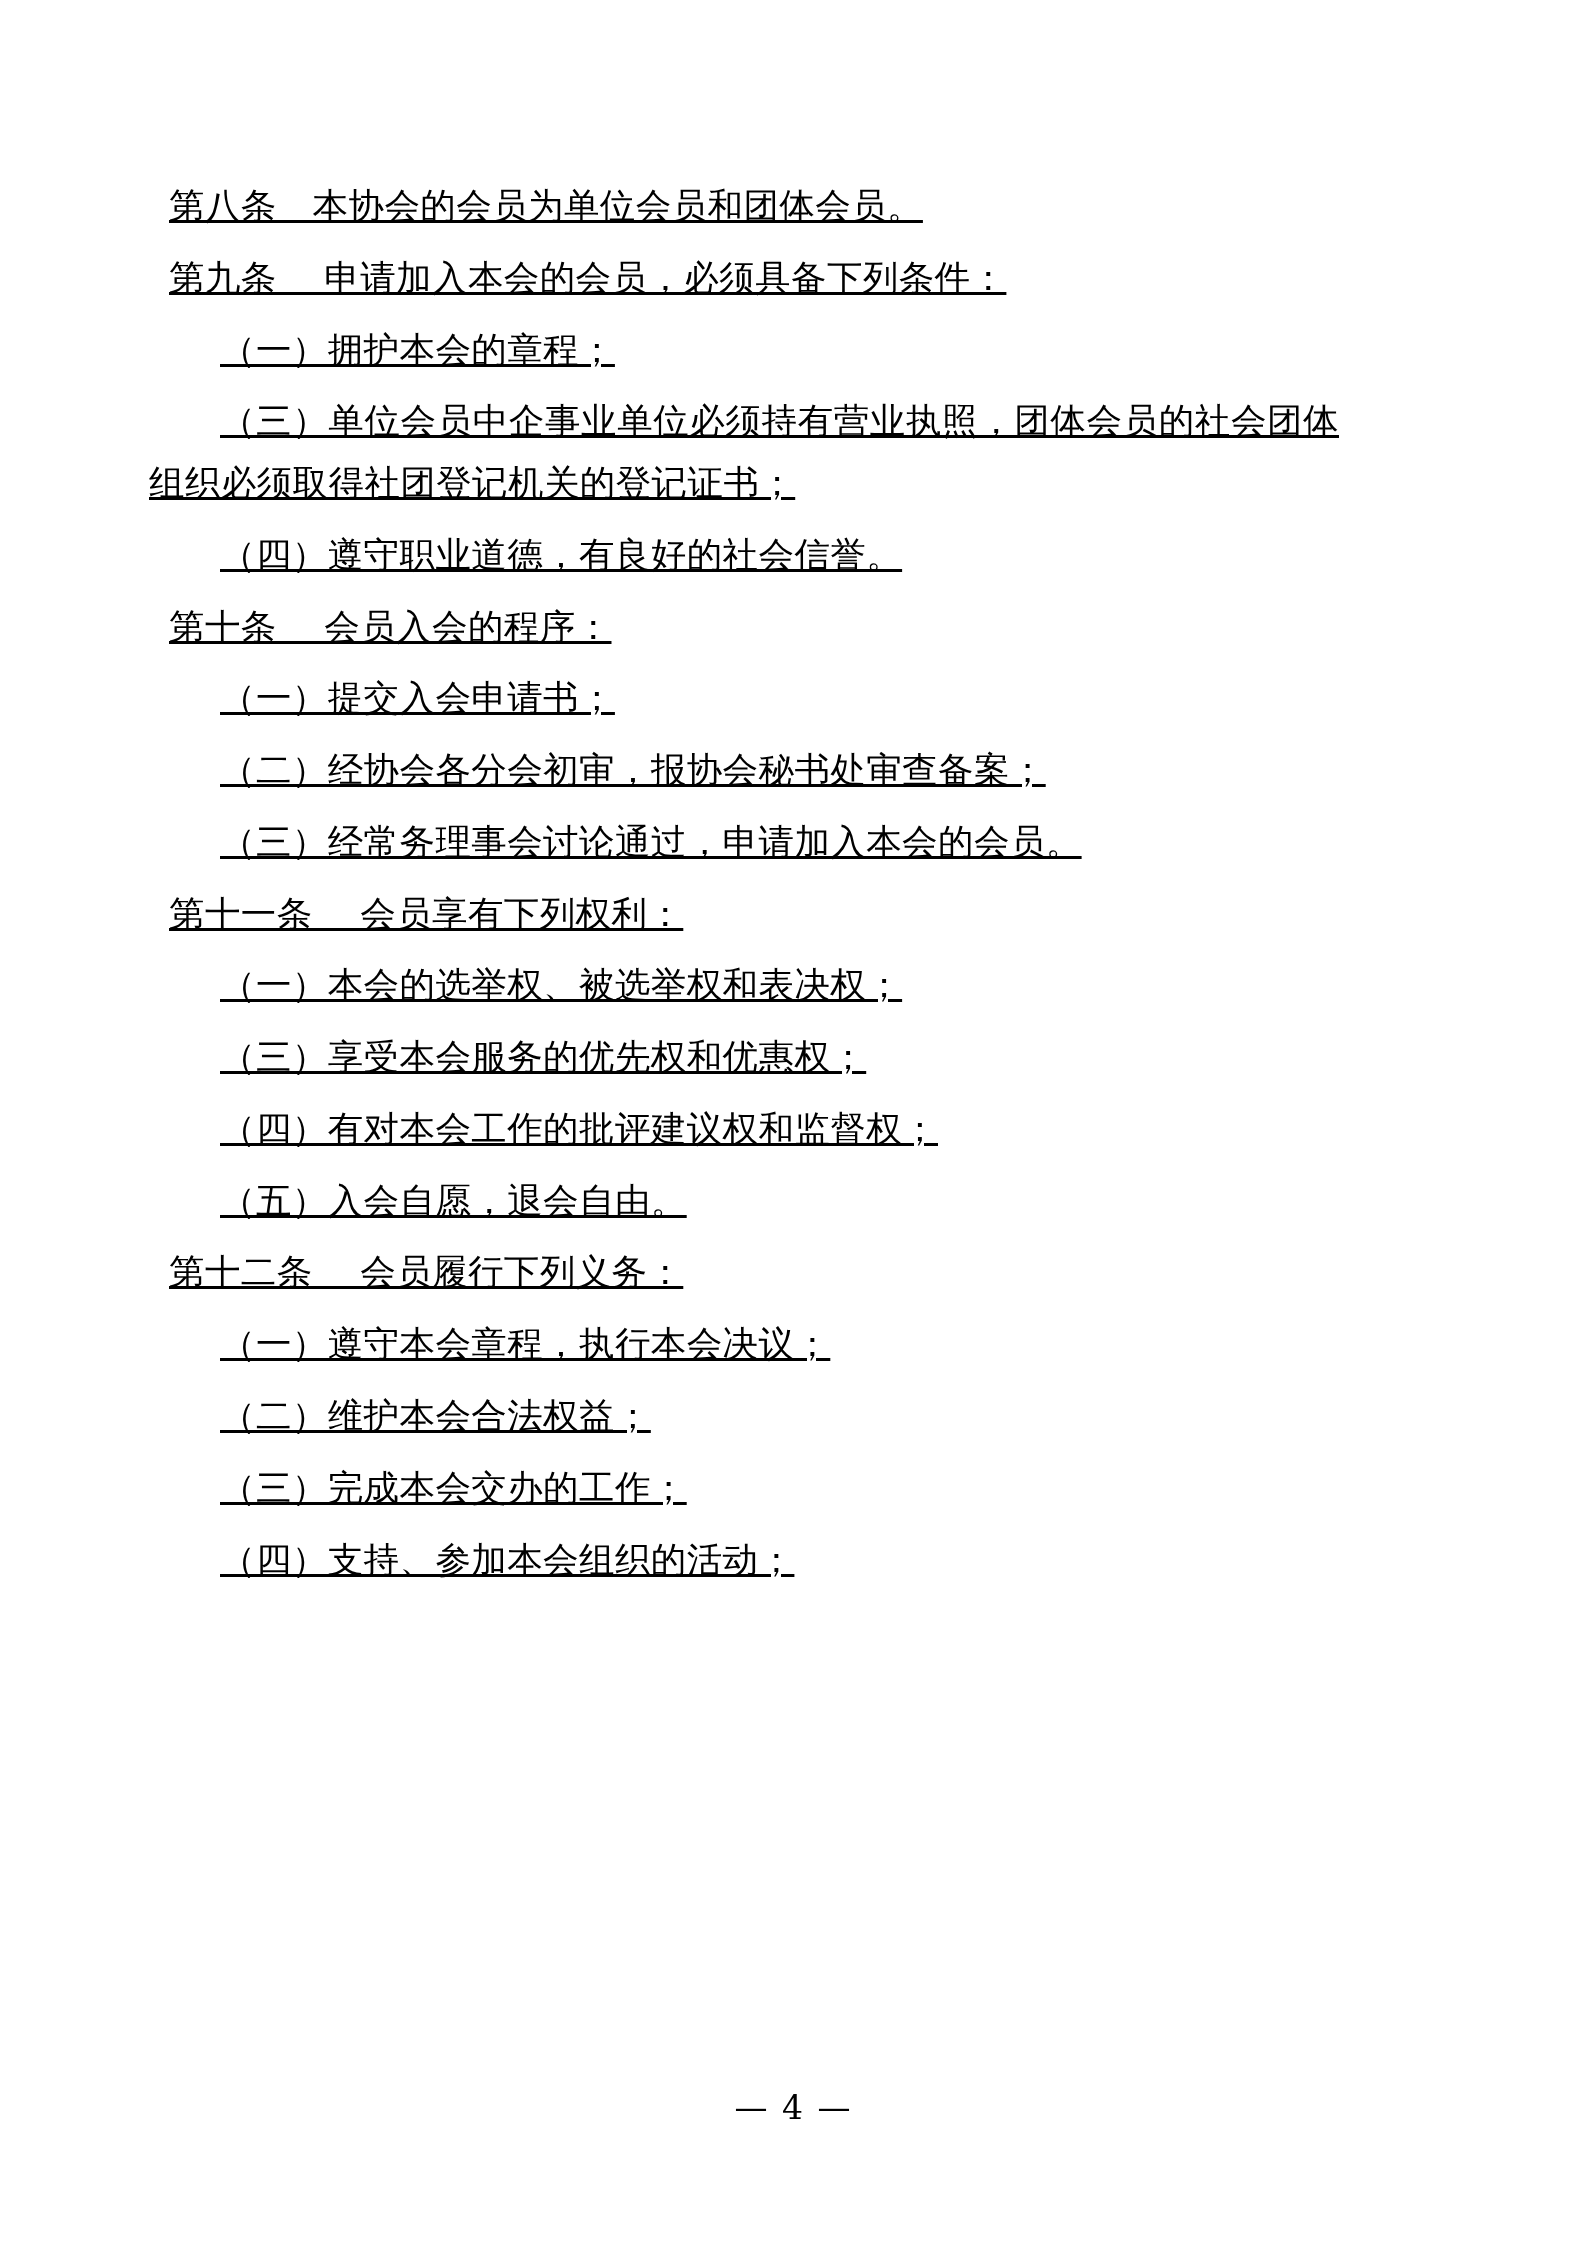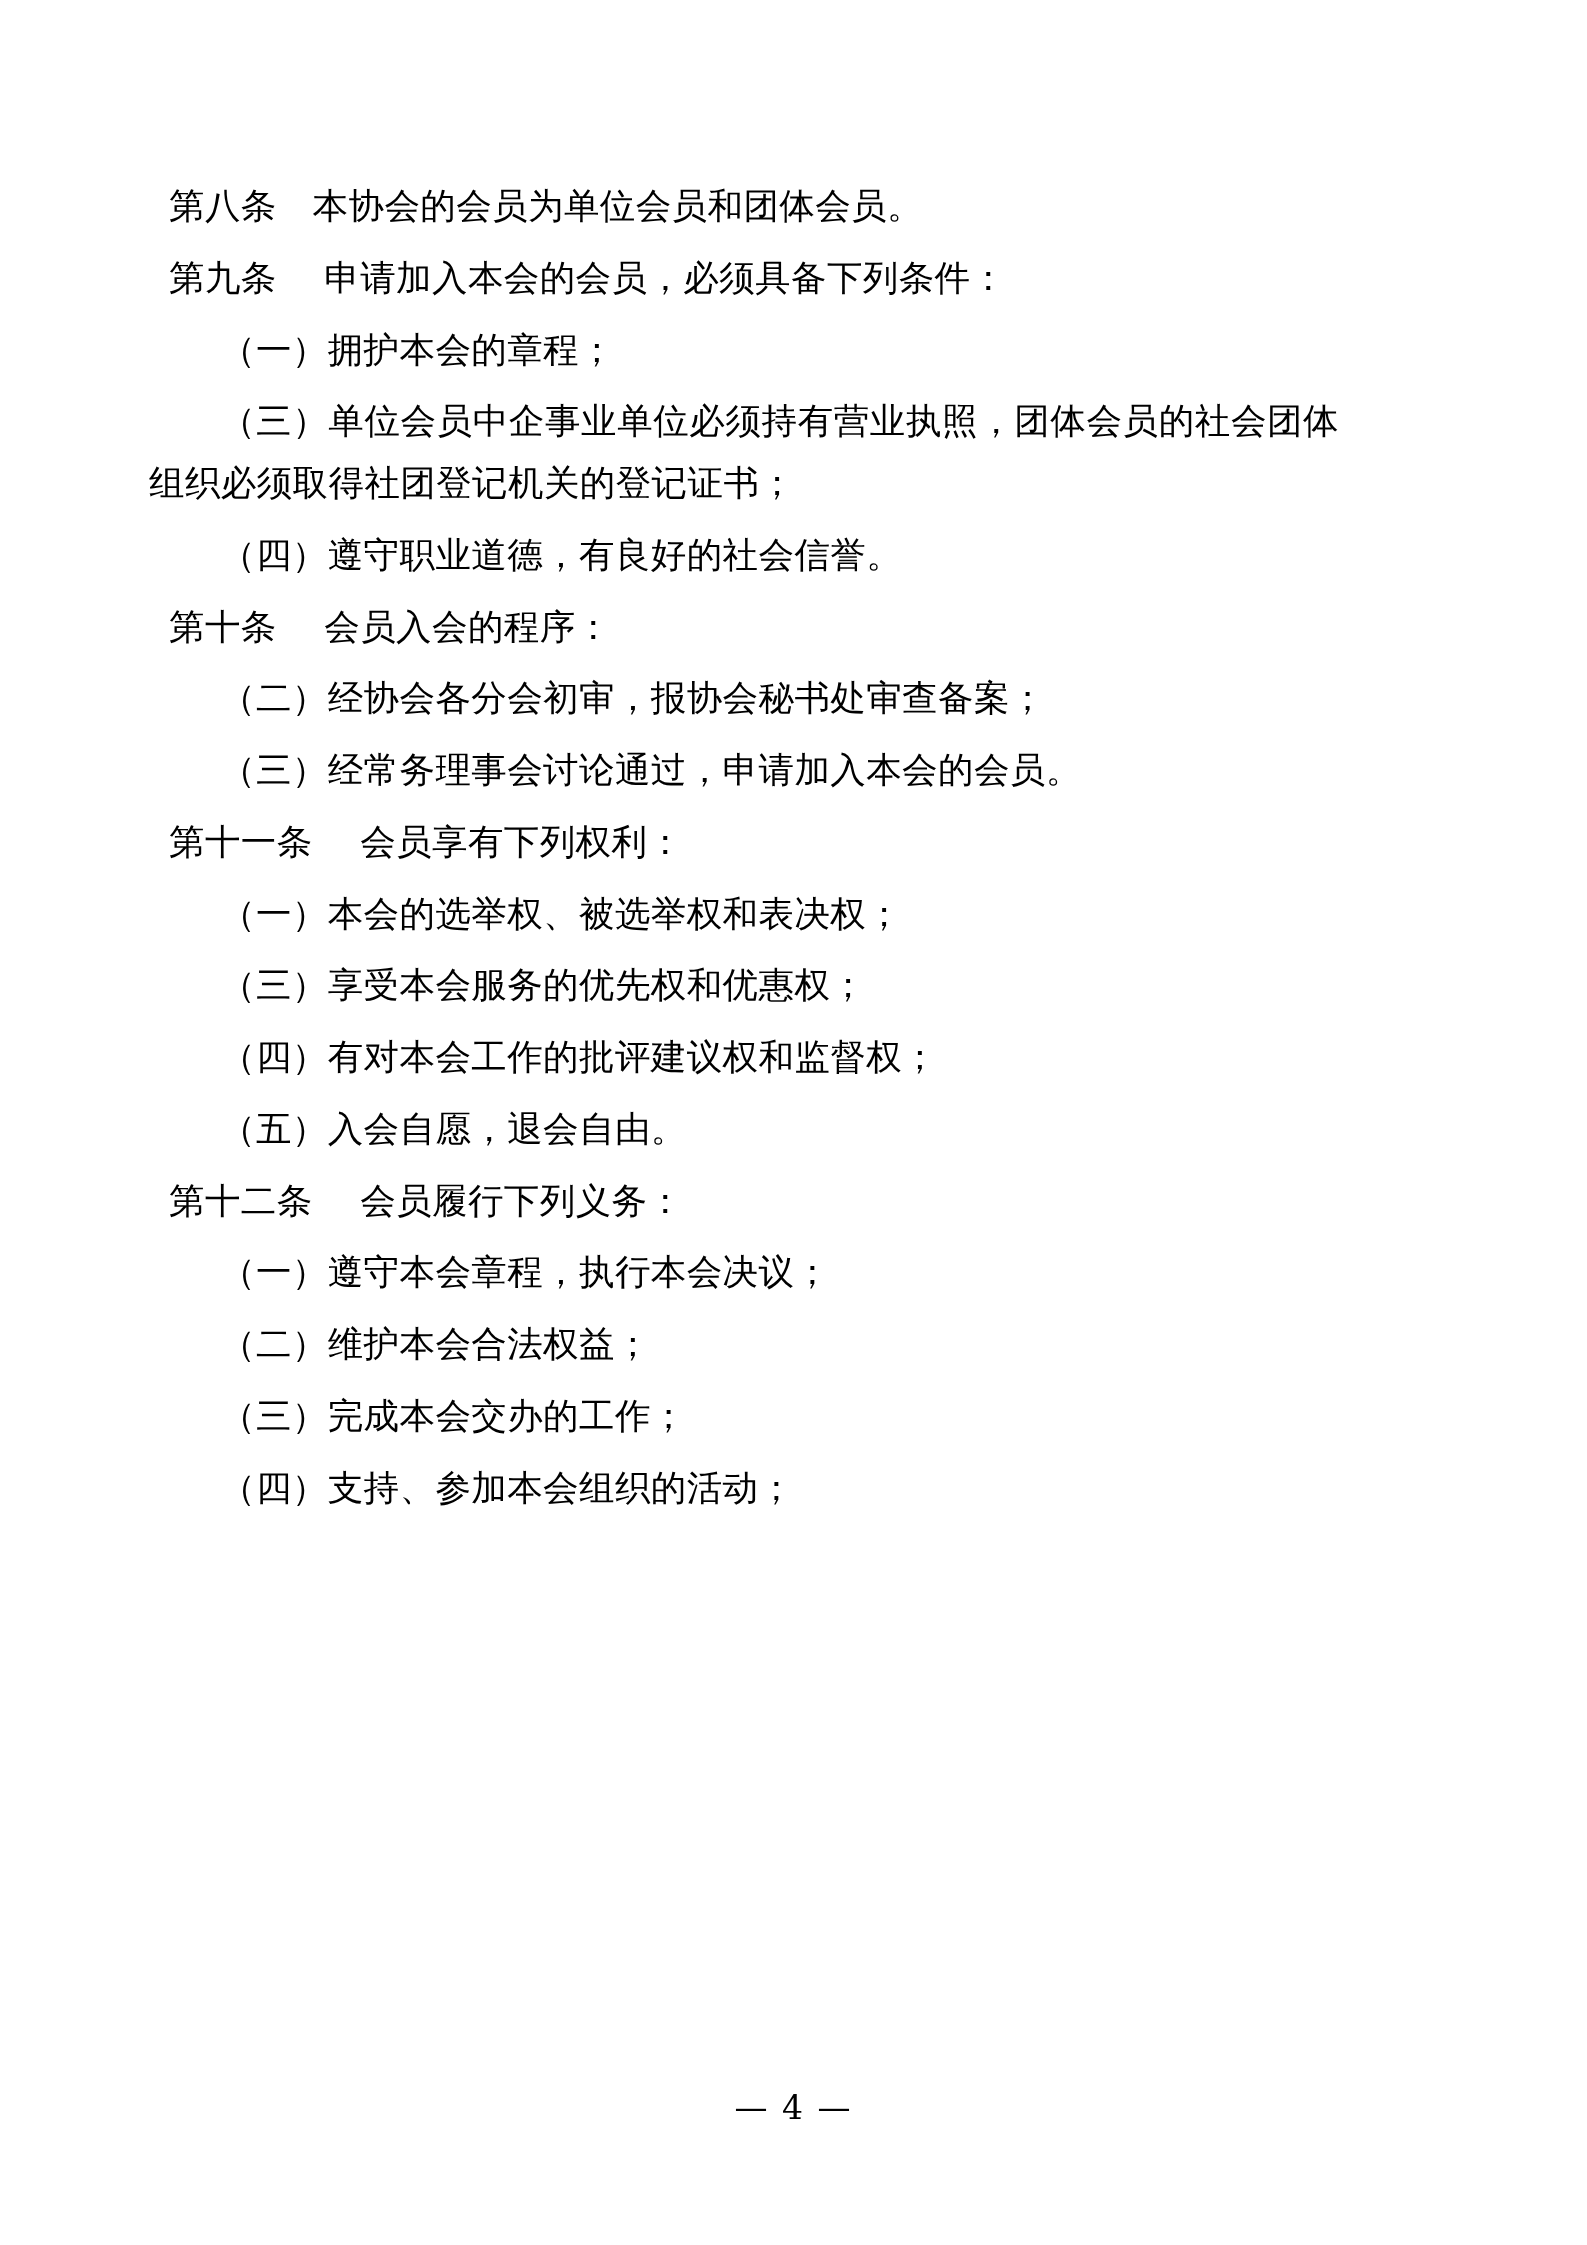--- a/index.html
+++ b/index.html
@@ -16,20 +16,21 @@
     overflow: hidden;
   }
   .page {
     position: absolute;
     top: 0;
     left: 0;
     width: 1587px;
     height: 2245px;
     box-sizing: border-box;
     padding: 175px 200px 0 101px;
+    text-decoration: underline;
   }
   .doc-body {
     width: 1190px;
     margin: 0 auto;
   }
   .para {
     font-size: 35.5px;
     line-height: 1.74;
     margin: 0 0 10px 0;
     text-align: justify;
@@ -58,20 +59,21 @@
 <body>
 
 <div class="page">
   <div class="doc-body">
       <p class="para article">第八条　本协会的会员为单位会员和团体会员。</p>
       <p class="para article">第九条　 申请加入本会的会员，必须具备下列条件：</p>
       <p class="para indent">（一）拥护本会的章程；</p>
       <p class="para indent">（三）单位会员中企事业单位必须持有营业执照，团体会员的社会团体组织必须取得社团登记机关的登记证书；</p>
       <p class="para indent">（四）遵守职业道德，有良好的社会信誉。</p>
       <p class="para article">第十条　 会员入会的程序：</p>
+      <p class="para indent">（一）提交入会申请书；</p>
       <p class="para indent">（二）经协会各分会初审，报协会秘书处审查备案；</p>
       <p class="para indent">（三）经常务理事会讨论通过，申请加入本会的会员。</p>
       <p class="para article">第十一条　 会员享有下列权利：</p>
       <p class="para indent">（一）本会的选举权、被选举权和表决权；</p>
       <p class="para indent">（三）享受本会服务的优先权和优惠权；</p>
       <p class="para indent">（四）有对本会工作的批评建议权和监督权；</p>
       <p class="para indent">（五）入会自愿，退会自由。</p>
       <p class="para article">第十二条　 会员履行下列义务：</p>
       <p class="para indent">（一）遵守本会章程，执行本会决议；</p>
       <p class="para indent">（二）维护本会合法权益；</p>

